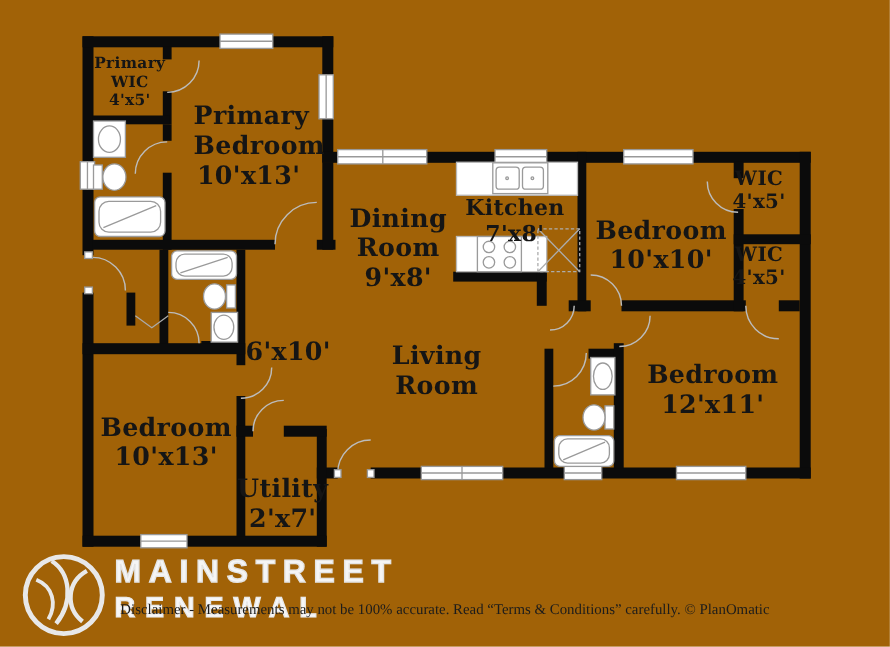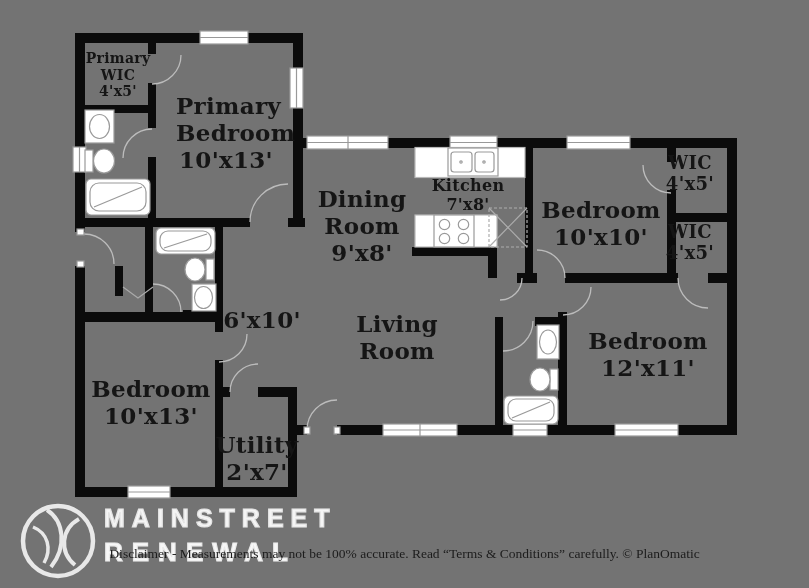--- a/index.html
+++ b/index.html
@@ -1,27 +1,27 @@
 <!DOCTYPE html>
 <html><head>
 <meta charset="utf-8">
 <style>
   html,body{margin:0;padding:0;background:#ffffff;}
-  #stage{position:relative;width:809px;height:588px;background:#737373;overflow:hidden;
+  #stage{position:relative;width:809px;height:588px;background:#a16207;overflow:hidden;
          font-family:"DejaVu Serif","Liberation Serif",serif;}
   svg{position:absolute;left:0;top:0;}
   .room-label{position:absolute;text-align:center;color:#151515;font-weight:700;
               line-height:1.18;letter-spacing:.3px;}
   .room-label .rname,.room-label .rdims{font-size:23px;}
   .lbl-sm .rname,.lbl-sm .rdims{font-size:14px;}
-  .lbl-kitchen .rname,.lbl-kitchen .rdims{font-size:16px;}
+  .lbl-kitchen .rname,.lbl-kitchen .rdims{font-size:20px;}
   .lbl-wic .rname,.lbl-wic .rdims{font-size:18px;}
   .wm-text{position:absolute;font-family:"Liberation Sans",sans-serif;font-weight:700;
            color:#f5f5f5;-webkit-text-stroke:1.2px #e4e4e4;}
-  #wm1{left:104px;top:504px;font-size:25px;letter-spacing:7px;}
+  #wm1{left:104px;top:504px;font-size:29px;letter-spacing:7px;}
   #wm2{left:104px;top:537px;font-size:26px;letter-spacing:9px;color:#f7f7f7;
        -webkit-text-stroke:1.1px #e9e9e9;}
   #disclaimer{position:absolute;left:0;top:546px;width:809px;text-align:center;
               font-family:"Liberation Serif",serif;font-size:13.5px;color:#1c1c1c;}
 </style>
 </head>
 <body>
 
 <div id="stage">
 

